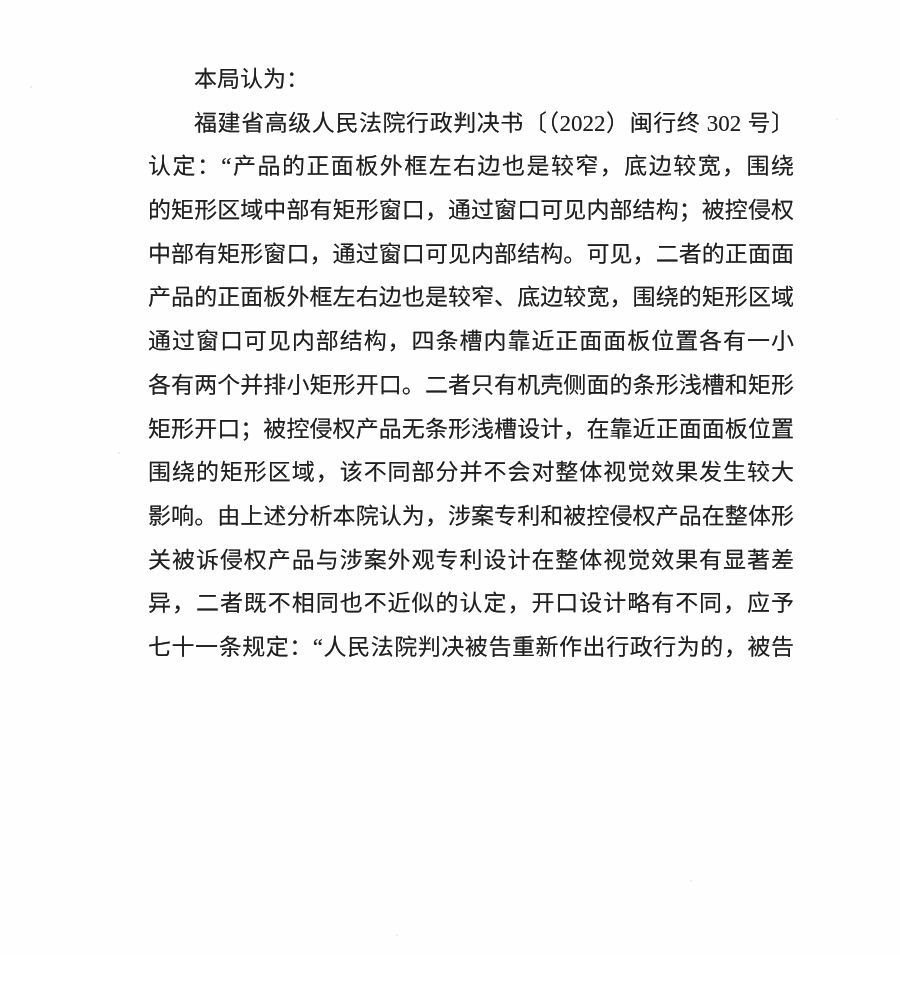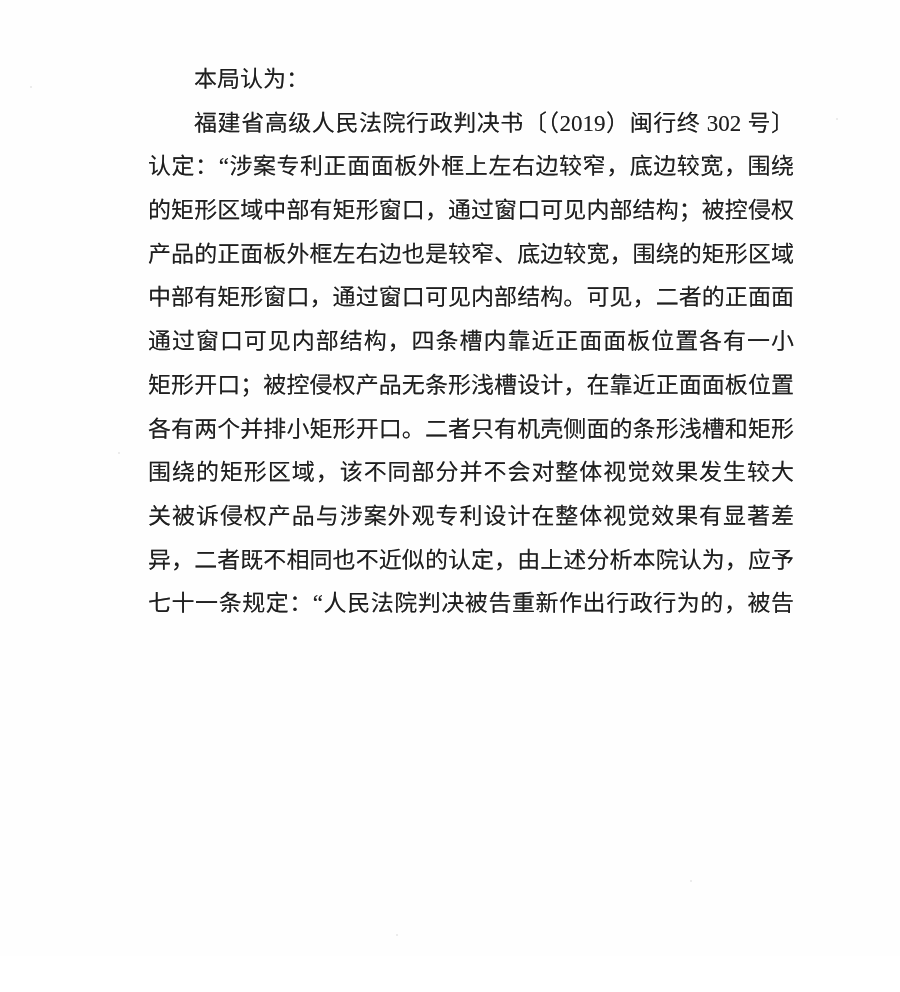--- a/index.html
+++ b/index.html
@@ -49,31 +49,32 @@
     background: #b9b9b9;
     opacity: 0.35;
   }
 </style>
 </head>
 <body>
 
 <div class="page" style="background: rgb(254, 254, 254);">
   <div class="text-block" id="text-block" style="color: rgb(31, 31, 31);">
       <div class="line indent no-justify">本局认为：</div>
-      <div class="line indent">福建省高级人民法院行政判决书〔（2019）闽行终 302 号〕</div>
-      <div class="line">认定：“涉案专利正面面板外框上左右边较窄，底边较宽，围绕</div>
+      <div class="line indent">福建省高级人民法院行政判决书〔（2022）闽行终 302 号〕</div>
+      <div class="line">认定：“产品的正面板外框左右边也是较窄，底边较宽，围绕</div>
       <div class="line">的矩形区域中部有矩形窗口，通过窗口可见内部结构；被控侵权</div>
+      <div class="line">中部有矩形窗口，通过窗口可见内部结构。可见，二者的正面面</div>
       <div class="line">产品的正面板外框左右边也是较窄、底边较宽，围绕的矩形区域</div>
-      <div class="line">中部有矩形窗口，通过窗口可见内部结构。可见，二者的正面面</div>
       <div class="line">通过窗口可见内部结构，四条槽内靠近正面面板位置各有一小</div>
+      <div class="line">各有两个并排小矩形开口。二者只有机壳侧面的条形浅槽和矩形</div>
       <div class="line">矩形开口；被控侵权产品无条形浅槽设计，在靠近正面面板位置</div>
-      <div class="line">各有两个并排小矩形开口。二者只有机壳侧面的条形浅槽和矩形</div>
       <div class="line">围绕的矩形区域，该不同部分并不会对整体视觉效果发生较大</div>
+      <div class="line">影响。由上述分析本院认为，涉案专利和被控侵权产品在整体形</div>
       <div class="line">关被诉侵权产品与涉案外观专利设计在整体视觉效果有显著差</div>
-      <div class="line">异，二者既不相同也不近似的认定，由上述分析本院认为，应予</div>
+      <div class="line">异，二者既不相同也不近似的认定，开口设计略有不同，应予</div>
       <div class="line">七十一条规定：“人民法院判决被告重新作出行政行为的，被告</div>
     </div>
 <div class="speck" style="left: 30px; top: 86px; width: 2px; height: 2px;"></div>
     <div class="speck" style="left: 118px; top: 452px; width: 2px; height: 2px;"></div>
     <div class="speck" style="left: 836px; top: 118px; width: 2px; height: 2px;"></div>
     <div class="speck" style="left: 396px; top: 934px; width: 2px; height: 2px;"></div>
     <div class="speck" style="left: 690px; top: 880px; width: 2px; height: 2px;"></div>
   </div>
 
 </body></html>

